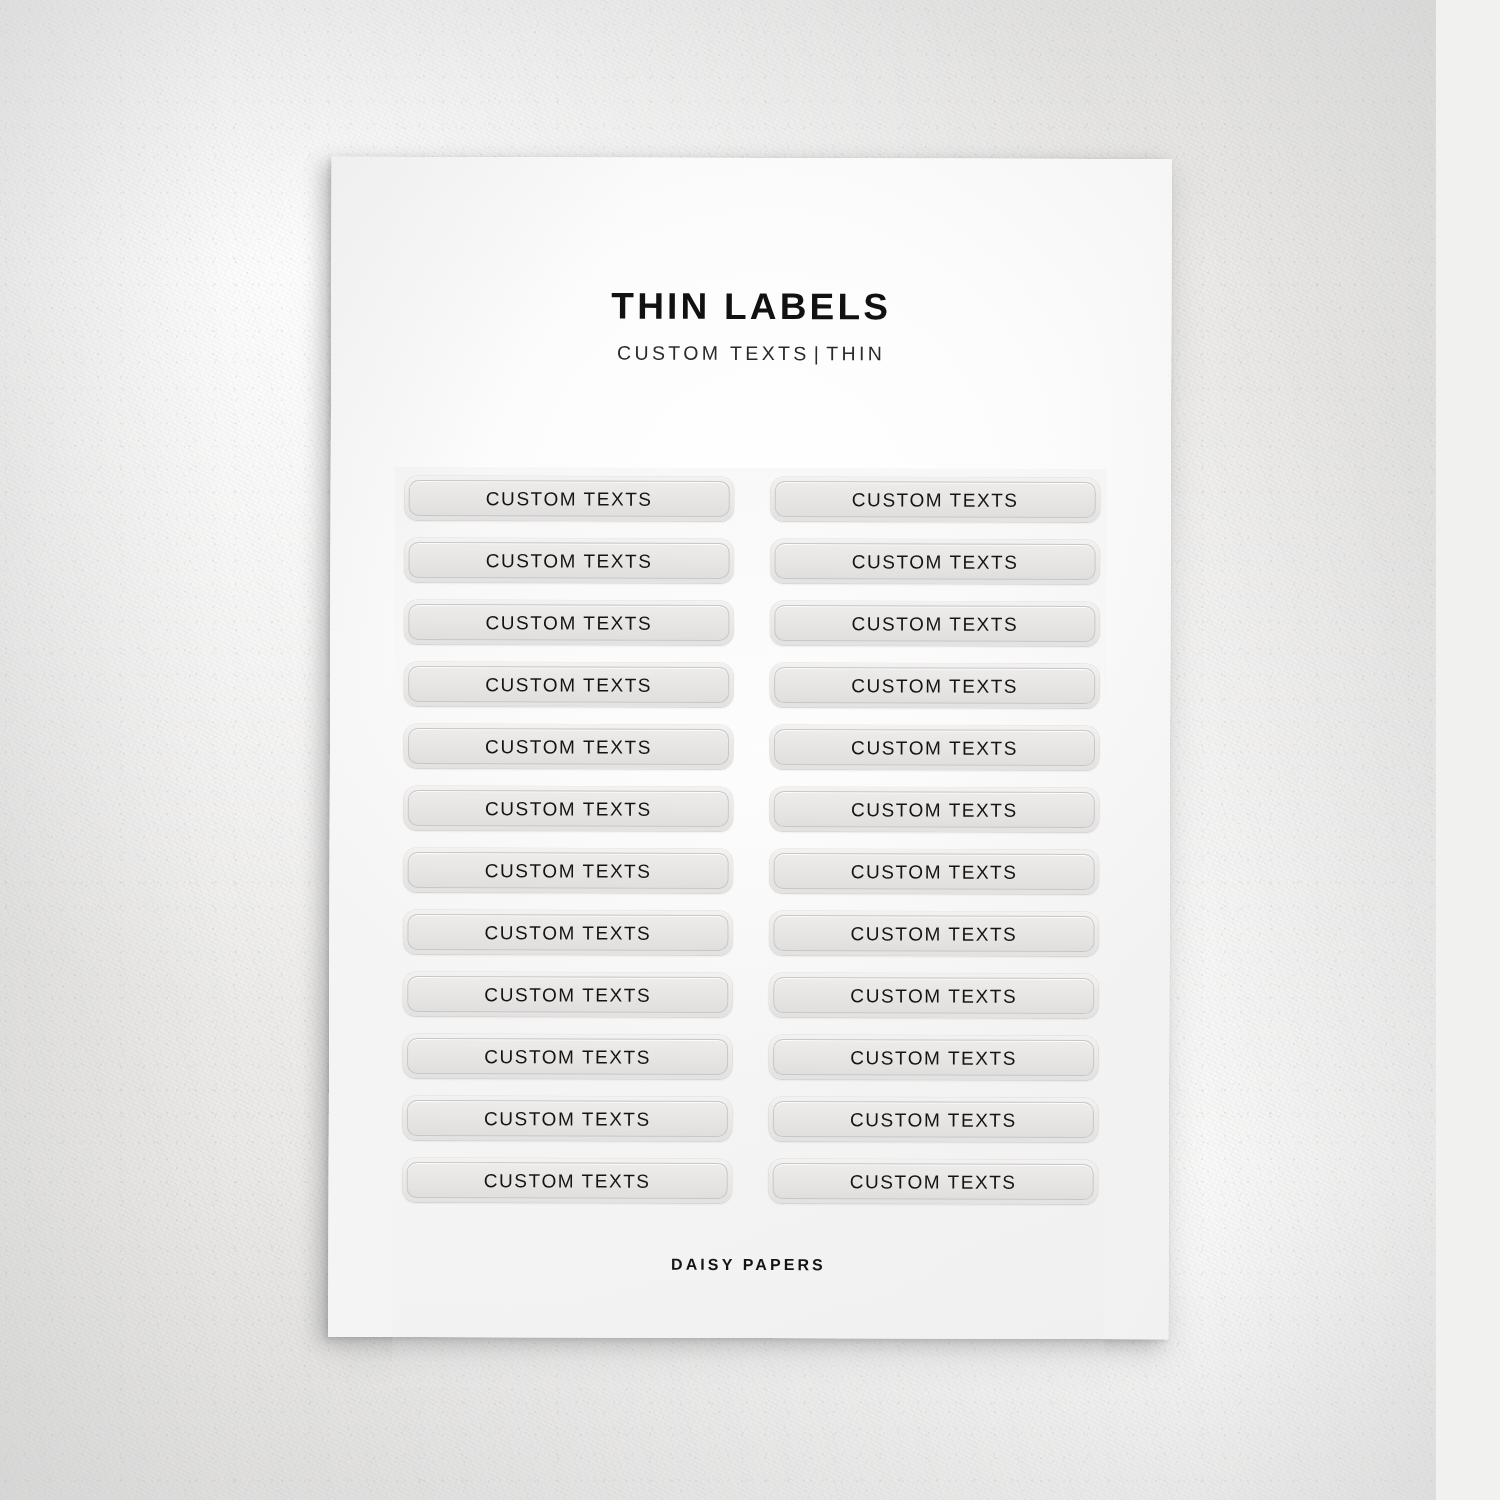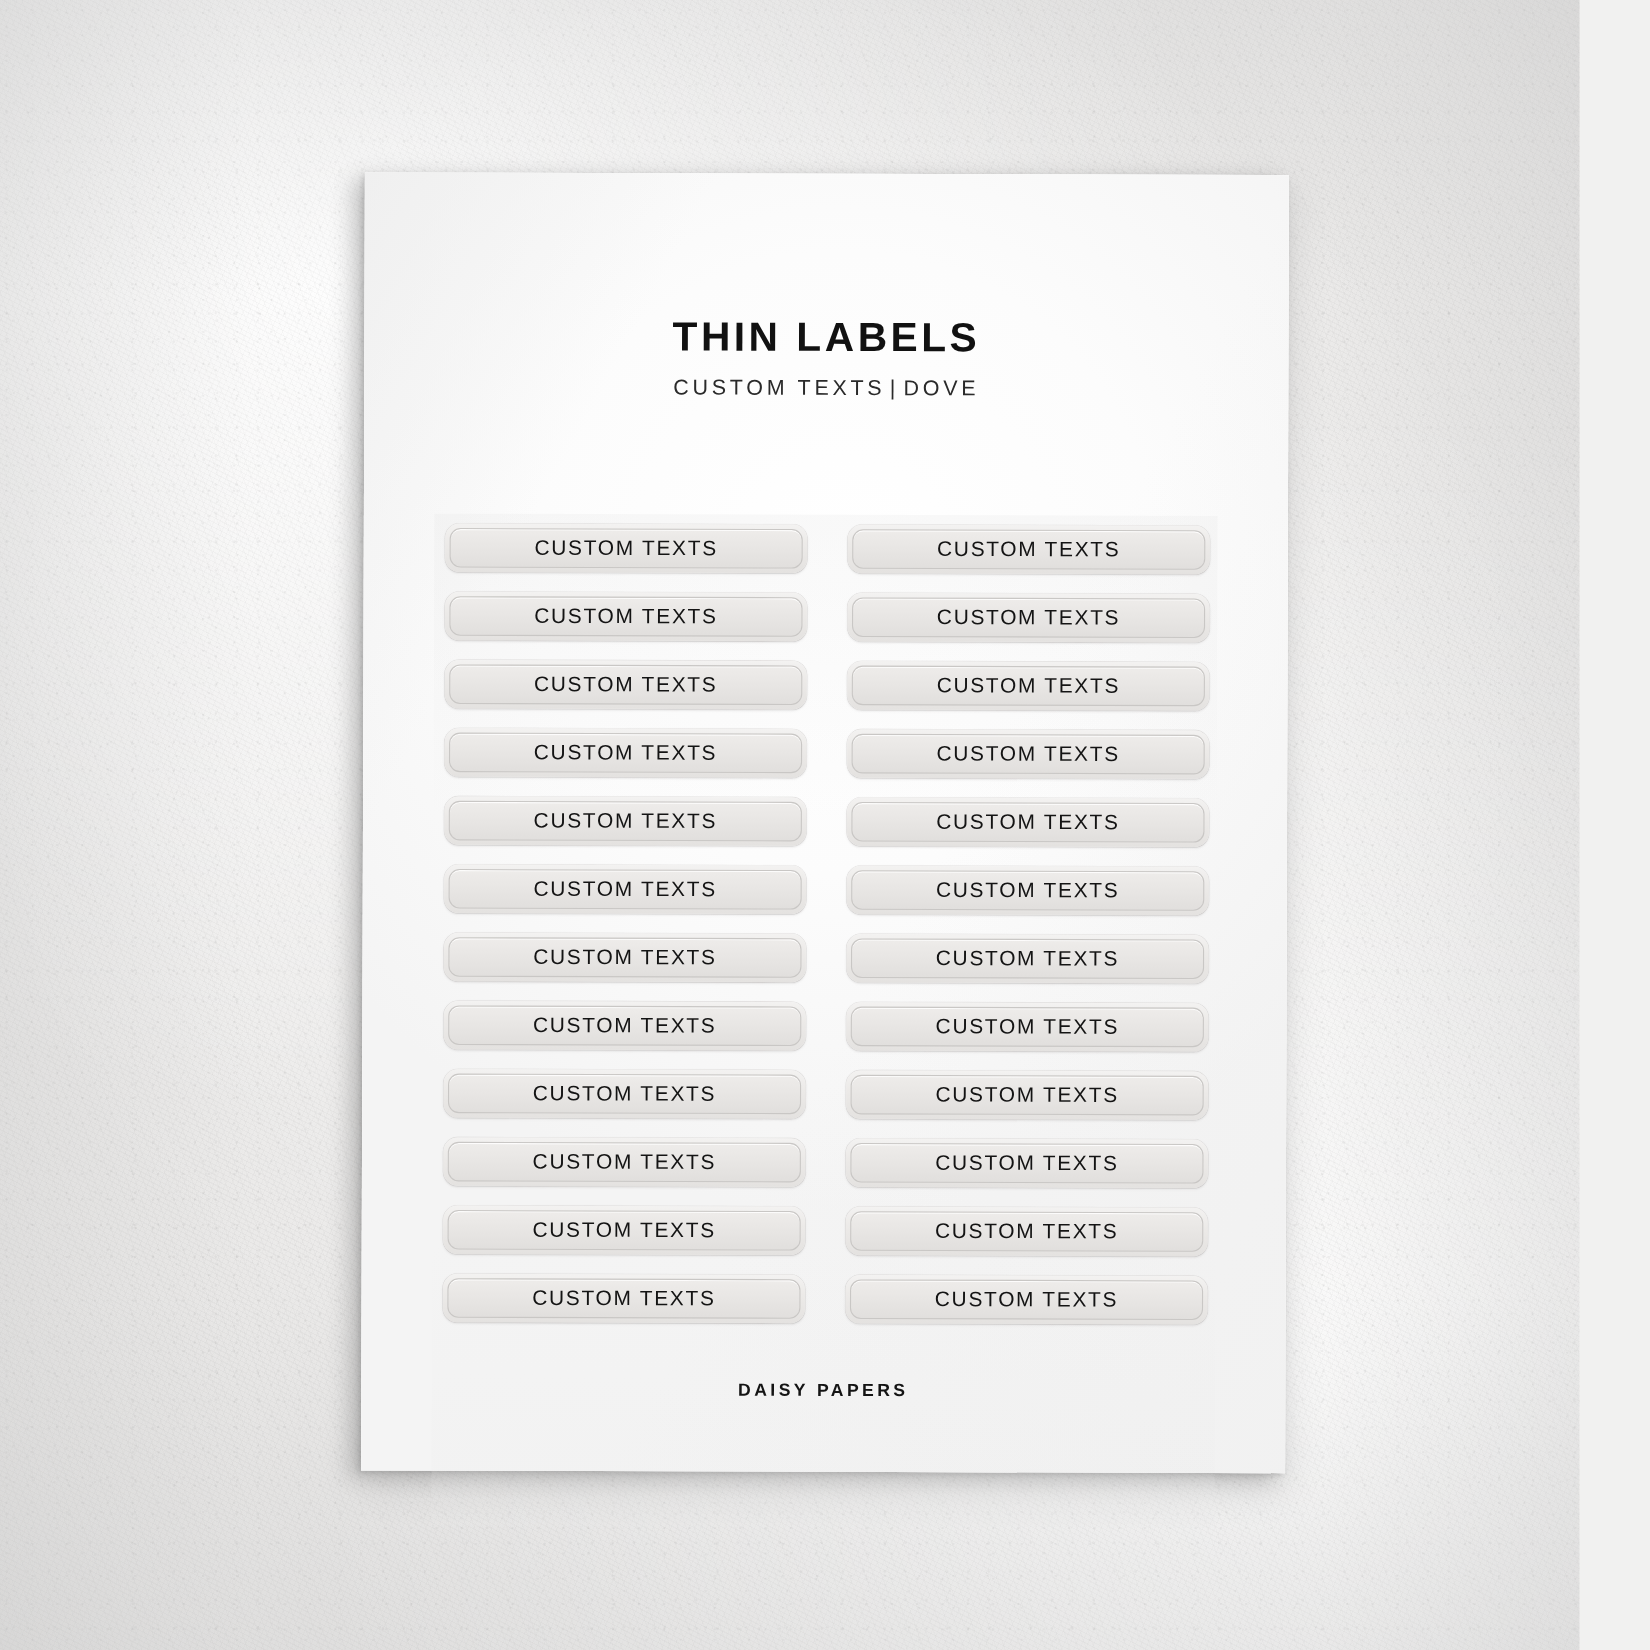--- a/index.html
+++ b/index.html
@@ -199,21 +199,21 @@
   <div id="grain2"></div>
   <div id="vignette"></div>
 
   <div id="sheet">
 
     <div id="sheen"></div>
 
     <div id="header">
       <div id="title">THIN LABELS</div>
       <div id="subtitle">
-        <span>CUSTOM TEXTS</span><span class="sep">|</span><span>DOVE</span>
+        <span>CUSTOM TEXTS</span><span class="sep">|</span><span>THIN</span>
       </div>
     </div>
 
     <div id="grid-shade"></div>
 
     <div id="grid">
         <div class="chip">
           <div class="chip-inner"></div>
           <span class="chip-text">CUSTOM TEXTS</span>
         </div>

